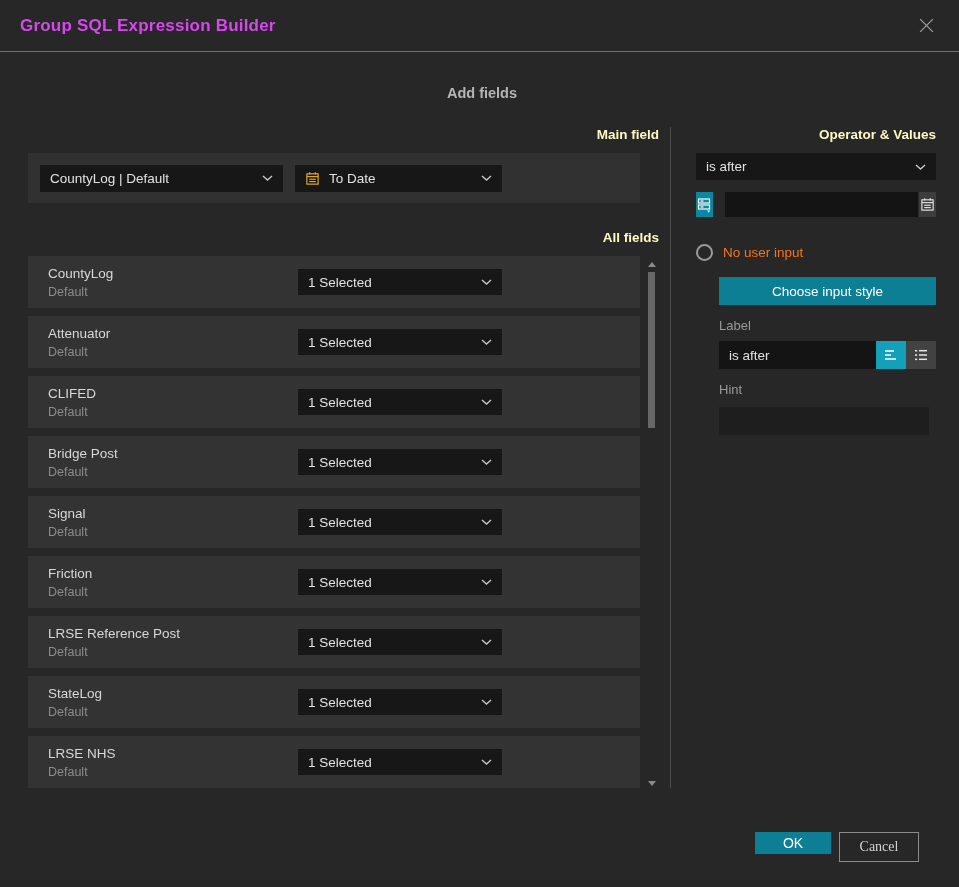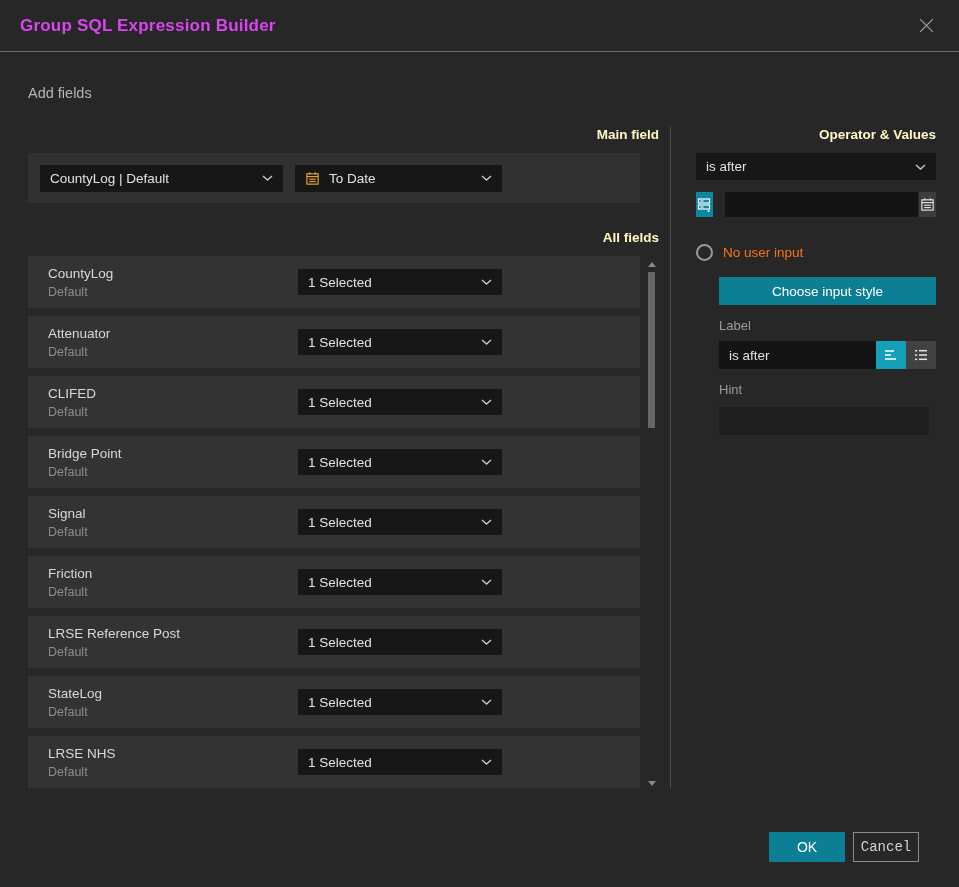--- a/index.html
+++ b/index.html
@@ -5,21 +5,21 @@
   html,body{margin:0;padding:0;background:#272727;font-family:"Liberation Sans",sans-serif;}
   .dialog{position:relative;width:959px;height:887px;background:#272727;color:#dcdcdc;overflow:hidden;}
 
   
   .hdr{height:52px;box-sizing:border-box;display:flex;align-items:center;justify-content:space-between;
        padding:0 20px;border-bottom:1px solid #6f6f6f;}
   .hdr h1{margin:0;font-size:17px;font-weight:600;color:#d946ef;letter-spacing:.2px;}
   .close-btn{background:none;border:none;padding:4px;cursor:pointer;line-height:0;}
 
   .content{padding:33px 23px 0 28px;}
-  .add-fields{margin:0 0 26px 0;font-size:14.5px;font-weight:400;color:#b5b5b5;}
+  .add-fields{margin:0 0 26px 0;font-size:14.5px;font-weight:700;color:#b5b5b5;text-align:center;}
 
   .columns{display:flex;align-items:stretch;}
   .left-col{width:631px;}
   .v-divider{width:1px;background:#4e4e4e;margin:0 25px 8px 11px;}
   .right-col{width:240px;}
 
   .section-label{font-size:13.5px;font-weight:700;color:#fef9c3;margin-bottom:11px;text-align:right;}
 
   
   .select{background:#171717;height:27px;box-sizing:border-box;display:flex;align-items:center;
@@ -70,24 +70,24 @@
   .label-input{width:157px;height:28px;background:#141414;border:none;color:#e0e0e0;padding:0 10px;
                box-sizing:border-box;font-size:13.5px;outline:none;}
   .style-btn{width:30px;height:28px;border:none;padding:0;display:flex;align-items:center;justify-content:center;cursor:pointer;}
   .style-btn.teal{background:#14a0b8;}
   .style-btn.gray{background:#424242;}
   .hint-input{width:210px;height:28px;background:#1e1e1e;border:none;color:#e0e0e0;padding:0 10px;
               box-sizing:border-box;font-size:13.5px;outline:none;margin-top:2px;}
 
   
   .ftr{position:absolute;right:40px;bottom:25px;display:flex;gap:8px;}
-  .ok-btn{width:76px;height:30px;background:#0d7f95;border:1px solid #0d7f95;color:#ffffff;
+  .ok-btn{width:76px;height:22px;background:#0d7f95;border:1px solid #0d7f95;color:#ffffff;
           font-size:14px;font-family:inherit;cursor:pointer;}
-  .cancel-btn{width:66px;height:30px;background:transparent;border:1px solid #8b8b8b;color:#d2d2d2;
-              font-size:14px;font-family:Liberation Mono, monospace;cursor:pointer;}
+  .cancel-btn{width:80px;height:30px;background:transparent;border:1px solid #8b8b8b;color:#d2d2d2;
+              font-size:14px;font-family:Liberation Serif, serif;cursor:pointer;}
 </style>
 </head>
 <body>
 
 <div class="dialog">
 
   <div class="hdr">
     <h1>Group SQL Expression Builder</h1>
     <button class="close-btn">
       <svg width="17" height="17" viewBox="0 0 16 16">
@@ -169,21 +169,21 @@
     <div class="select row-select">
       <span>1 Selected</span>
       <svg width="11" height="6" viewBox="0 0 11 6">
                     <path d="M1 1 L5.5 5 L10 1" fill="none" stroke="#c8c8c8" stroke-width="1.4"></path>
                   </svg>
     </div>
   </div>
 
   <div class="field-row">
     <div class="field-info">
-      <div class="field-name">Bridge Point</div>
+      <div class="field-name">Bridge Post</div>
       <div class="field-sub">Default</div>
     </div>
     <div class="select row-select">
       <span>1 Selected</span>
       <svg width="11" height="6" viewBox="0 0 11 6">
                     <path d="M1 1 L5.5 5 L10 1" fill="none" stroke="#c8c8c8" stroke-width="1.4"></path>
                   </svg>
     </div>
   </div>
 

